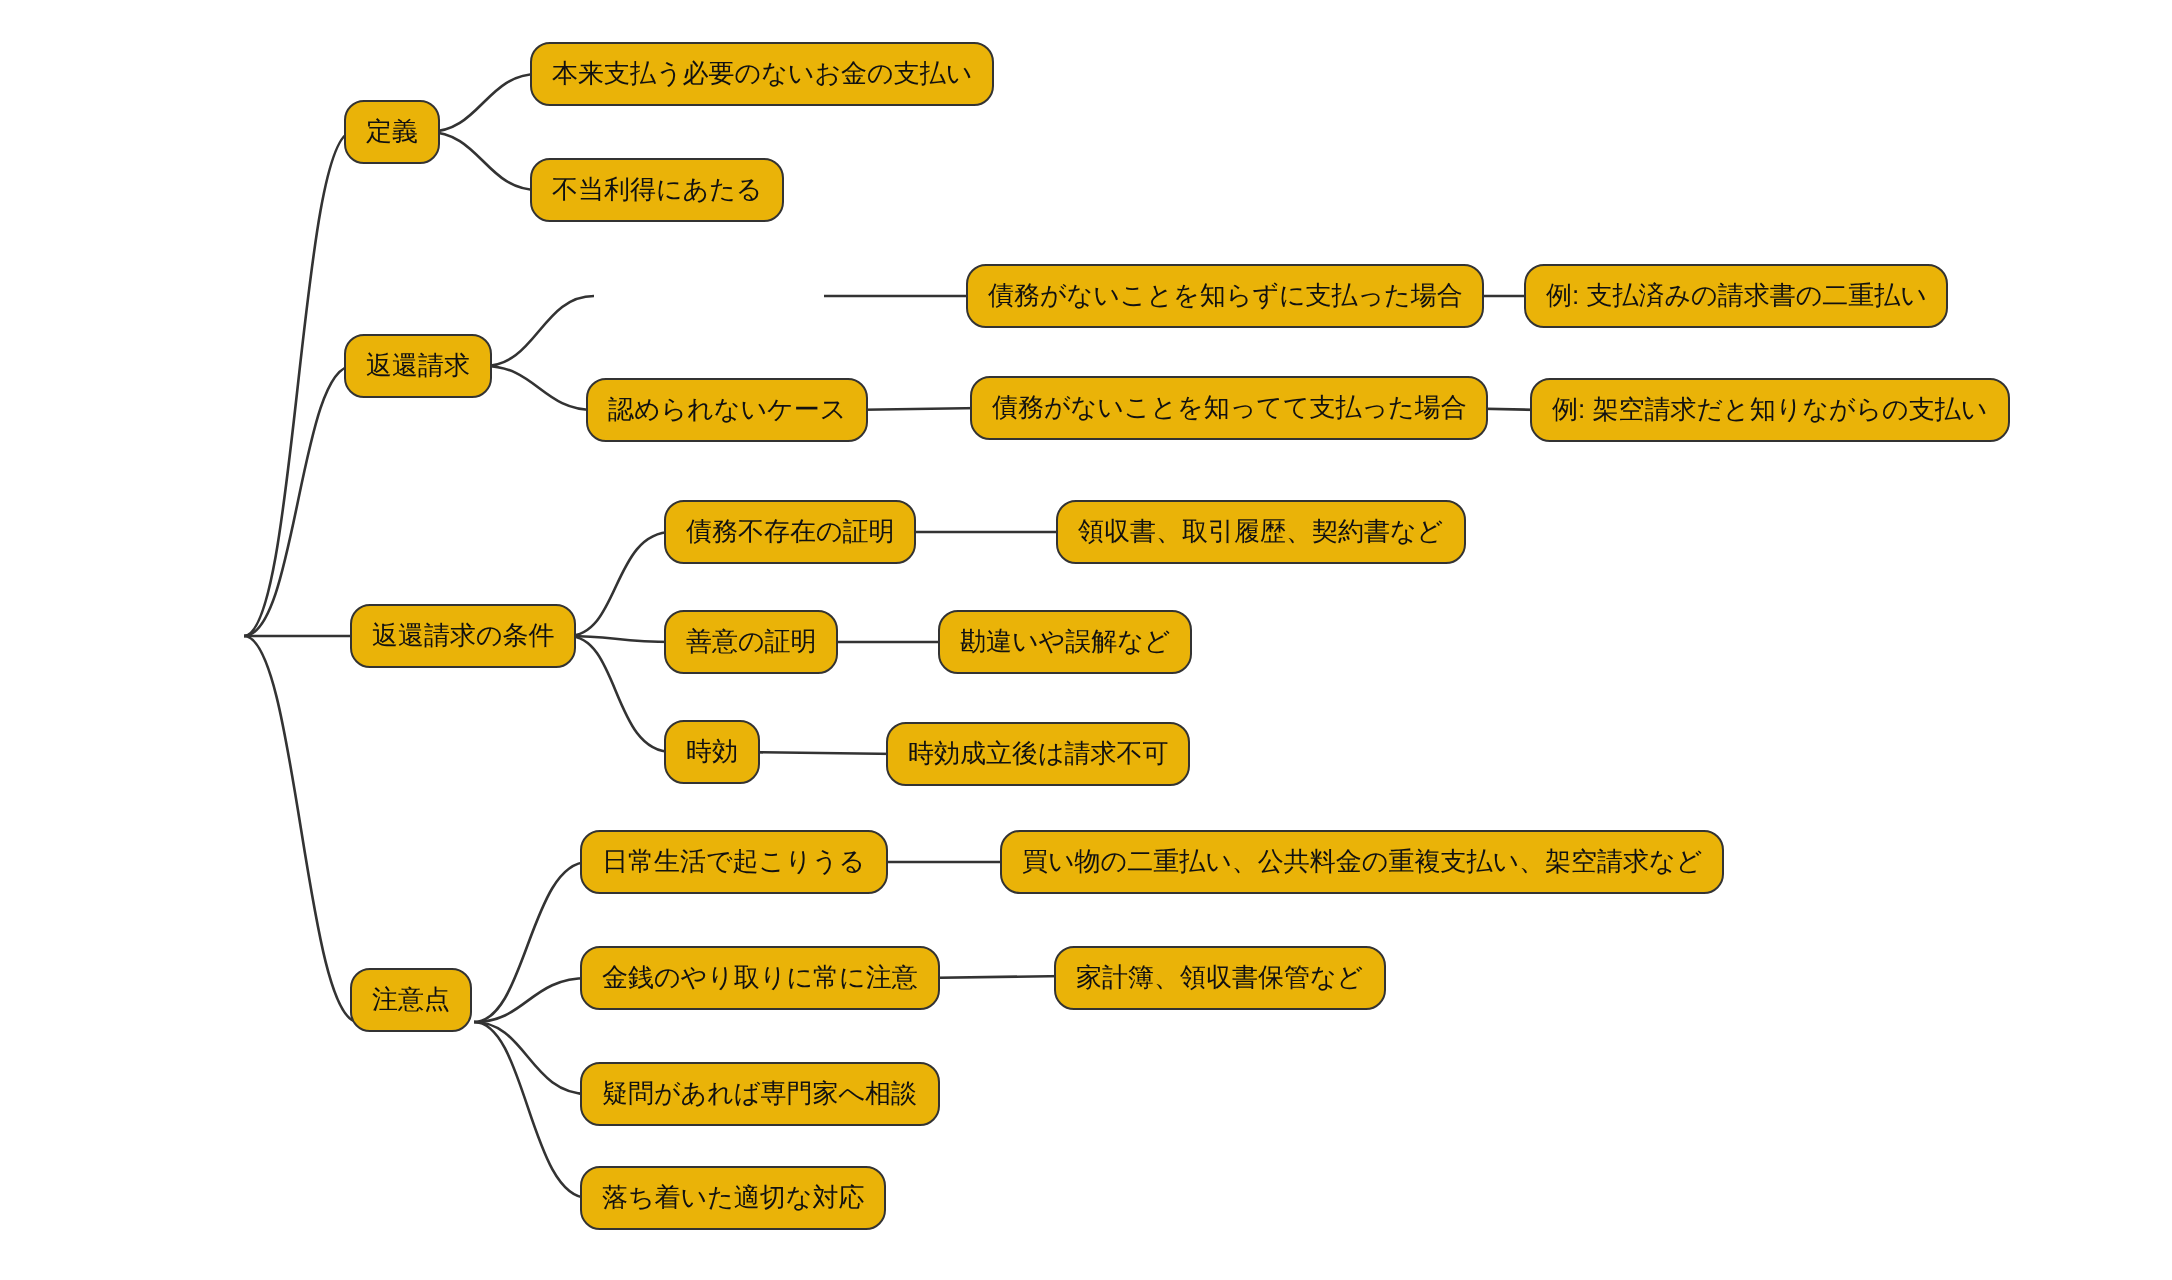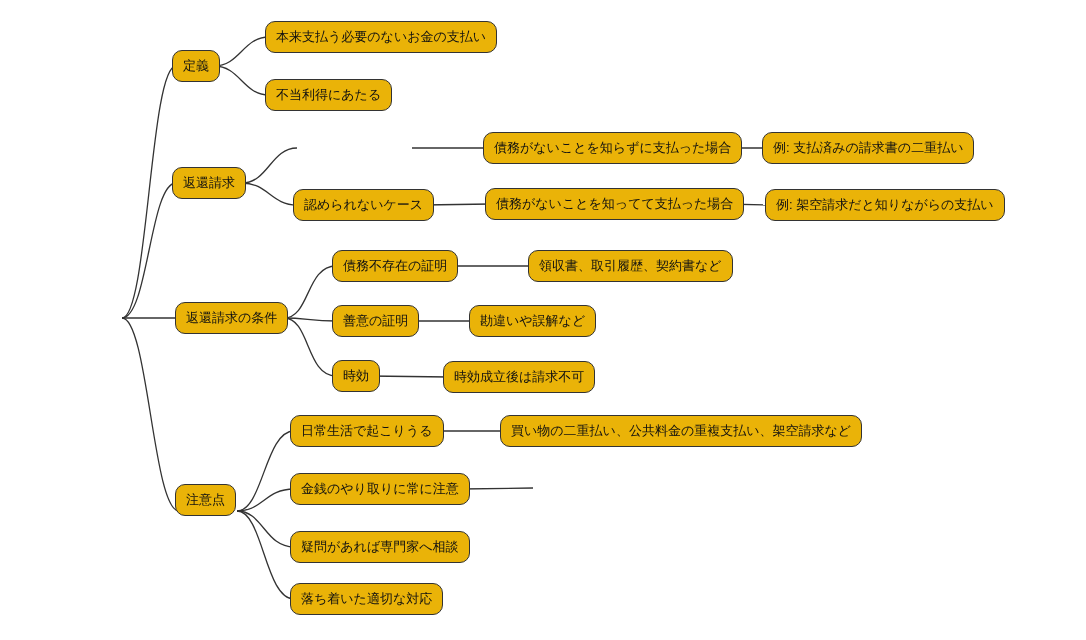--- a/index.html
+++ b/index.html
@@ -73,16 +73,17 @@
   <div class="node" style="left:332px;top:250px">債務不存在の証明</div>
   <div class="node" style="left:528px;top:250px">領収書、取引履歴、契約書など</div>
   <div class="node" style="left:332px;top:305px">善意の証明</div>
   <div class="node" style="left:469px;top:305px">勘違いや誤解など</div>
   <div class="node" style="left:332px;top:360px">時効</div>
   <div class="node" style="left:443px;top:361px">時効成立後は請求不可</div>
 
   <div class="node" style="left:500px;top:415px">買い物の二重払い、公共料金の重複支払い、架空請求など</div>
   <div class="node" style="left:290px;top:415px">日常生活で起こりうる</div>
   <div class="node" style="left:290px;top:473px">金銭のやり取りに常に注意</div>
+  <div class="node" style="left:527px;top:473px">家計簿、領収書保管など</div>
   <div class="node" style="left:290px;top:531px">疑問があれば専門家へ相談</div>
   <div class="node" style="left:290px;top:583px">落ち着いた適切な対応</div>
 
 </div>
 
 </body></html>

